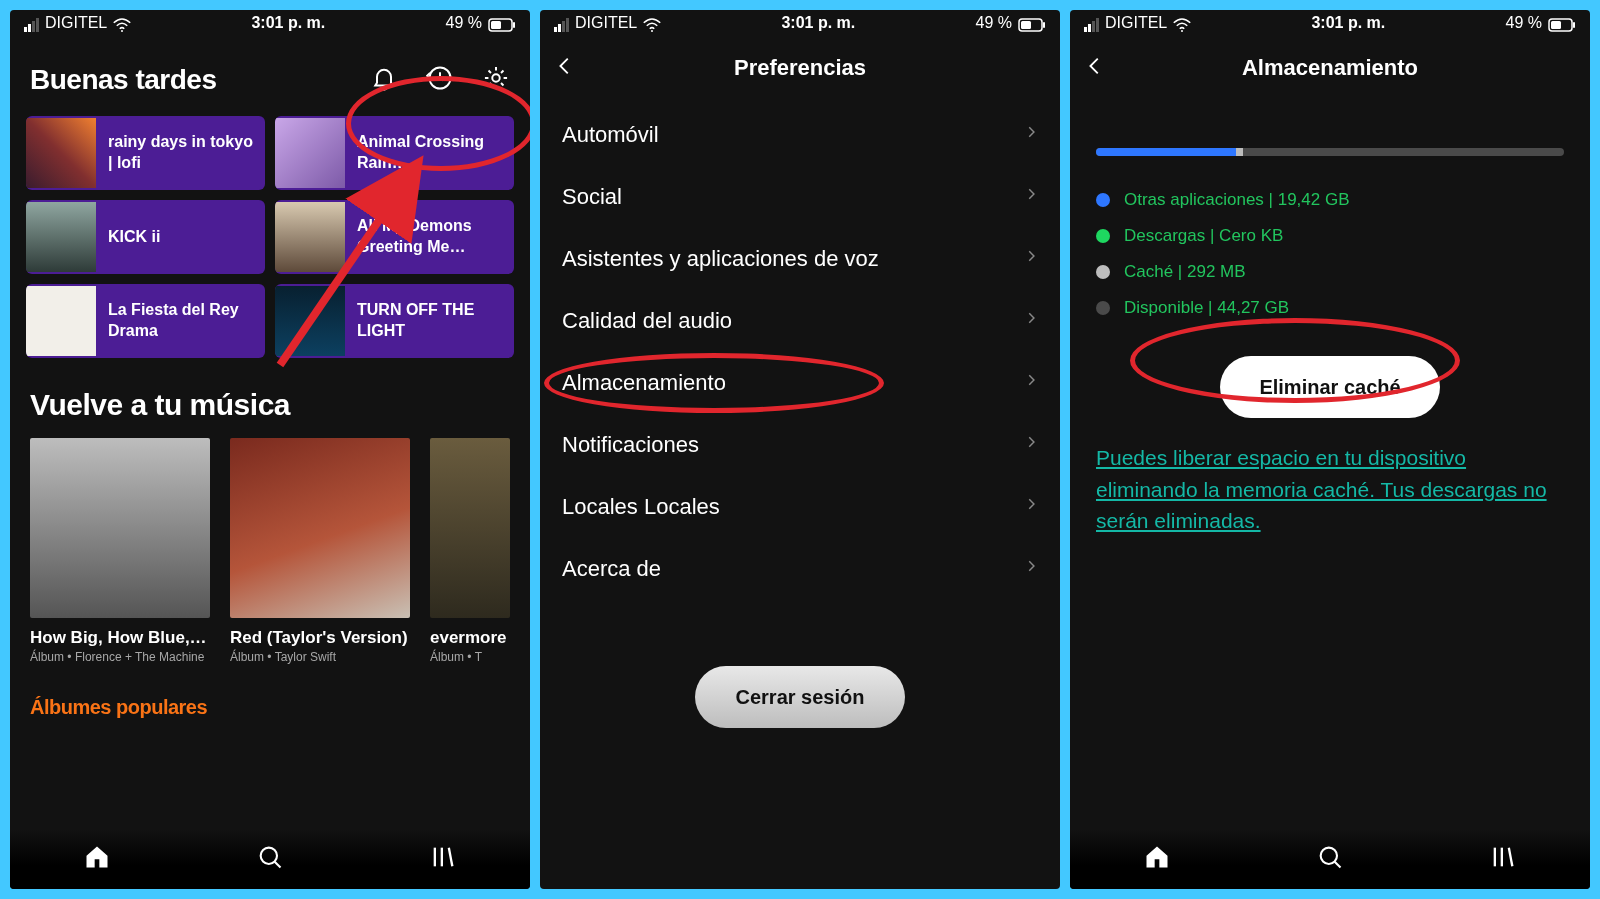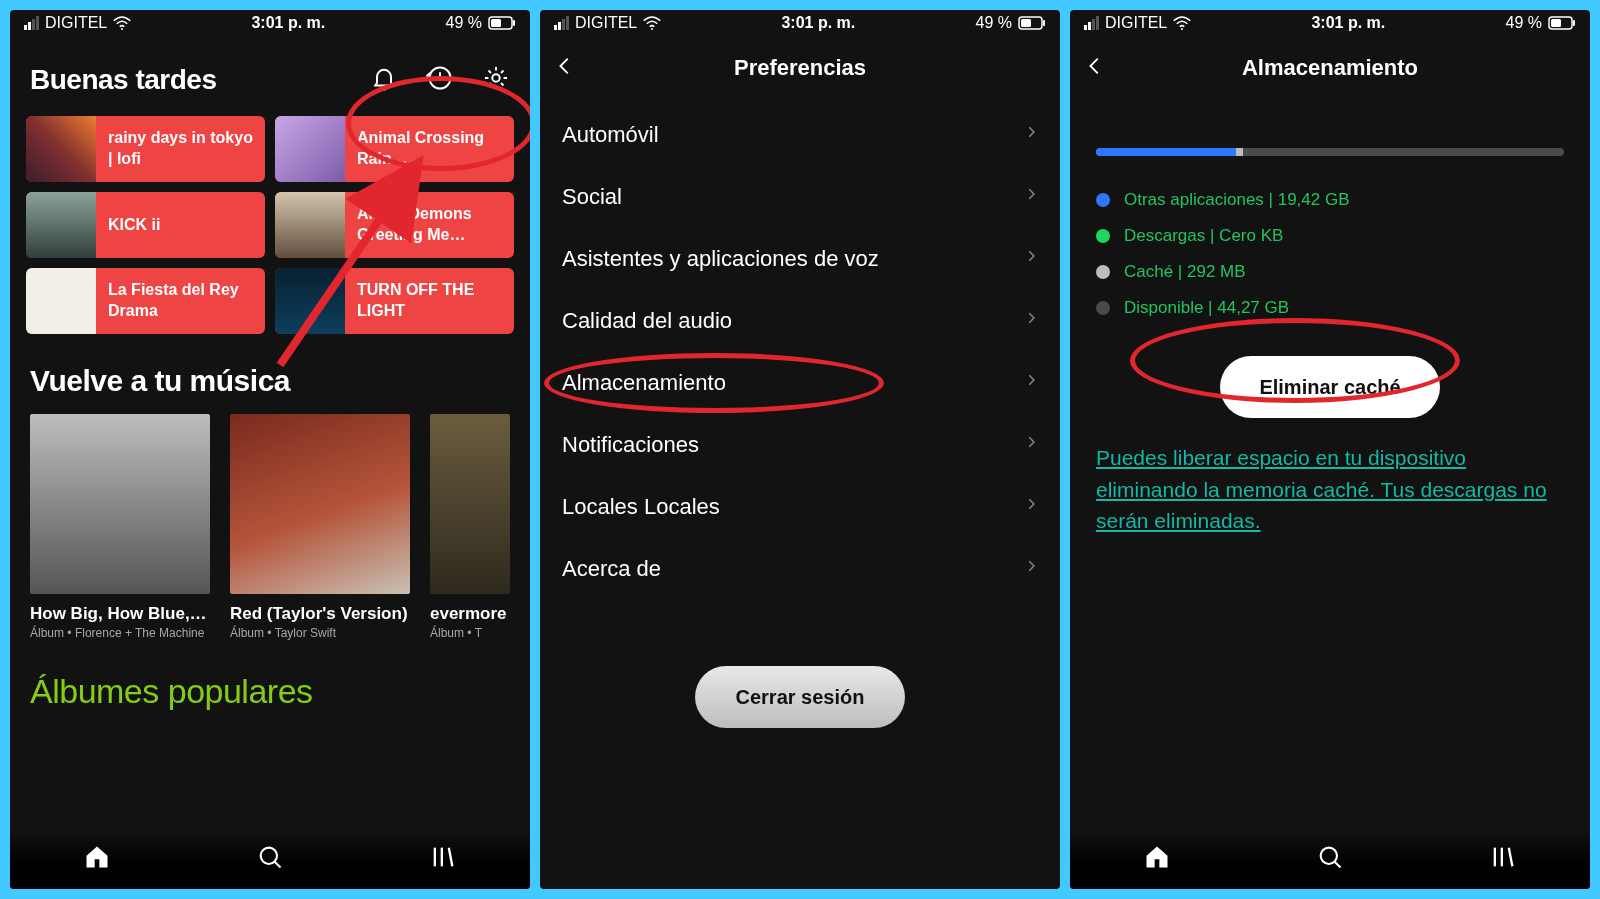--- a/index.html
+++ b/index.html
@@ -27,21 +27,21 @@
   
   .status-bar {
     display: flex;
     justify-content: space-between;
     align-items: center;
     padding: 4px 14px 2px 14px;
     font-size: 16px;
     font-weight: 500;
     color: #fff;
   }
-  .status-left, .status-right { display: flex; align-items: center; gap: 6px; }
+  .status-left, .status-right { display: flex; align-items: flex-end; gap: 6px; }
   .signal-bars { display: inline-flex; align-items: flex-end; gap: 1px; }
   .sbar { width: 3px; background: #fff; }
   .sbar.b1{height:5px;} .sbar.b2{height:8px;} .sbar.b3{height:11px;background:#555;} .sbar.b4{height:14px;background:#555;}
   .wifi-icon, .battery-icon { display: inline-flex; }
   .status-time { font-weight:600; }
   
   .home-header {
     display:flex; justify-content:space-between; align-items:center;
     padding: 30px 20px 20px 20px;
     position: relative;
@@ -52,39 +52,39 @@
   .annot-ellipse {
     position:absolute; border:5px solid #e1262d; border-radius:50%;
     pointer-events:none;
   }
   .annot-arrow { position:absolute; pointer-events:none; }
   
   .tile-grid {
     display:grid; grid-template-columns:1fr 1fr; gap:10px; padding:0 16px;
   }
   .tile {
-    background:#ef4444; border-radius:6px; display:flex; align-items:center;
-    height:66px; overflow:hidden;
+    background:#4c1d95; border-radius:6px; display:flex; align-items:center;
+    height:74px; overflow:hidden;
   }
   .tile-art {
     width:70px; height:70px; flex-shrink:0;
     background:#555;
   }
   .tile-label {
     padding:0 12px; font-size:16px; font-weight:700; line-height:1.3;
     display:-webkit-box; -webkit-line-clamp:2; -webkit-box-orient:vertical;
     overflow:hidden;
   }
   .section-title { font-size:30px; font-weight:800; padding:30px 20px 16px 20px; letter-spacing:-0.5px;}
   .h-scroll { display:flex; gap:20px; padding:0 20px; overflow:hidden; }
   .card { width:180px; flex-shrink:0; }
   .card-art { width:180px; height:180px; background:#444; border-radius:2px; margin-bottom:10px;}
   .card-title { font-size:17px; font-weight:700; white-space:nowrap; overflow:hidden; text-overflow:ellipsis; }
   .card-sub { font-size:12px; color:#a7a7a7; margin-top:2px; line-height:1.3;}
-  .faded-section { font-size:34px; font-weight:400; padding:30px 20px 0 20px; color:#84cc16; letter-spacing:-0.5px;}
+  .faded-section { font-size:20px; font-weight:700; padding:30px 20px 0 20px; color:#f97316; letter-spacing:-0.5px;}
   
   .tab-bar {
     position:absolute; bottom:0; left:0; right:0; height:60px;
     background:linear-gradient(to top, #000 40%, rgba(0,0,0,0.0));
     display:flex; justify-content:space-around; align-items:center;
   }
   
   .screen-header {
     display:flex; align-items:center; justify-content:center;
     position:relative; height:60px; margin-top:4px;

